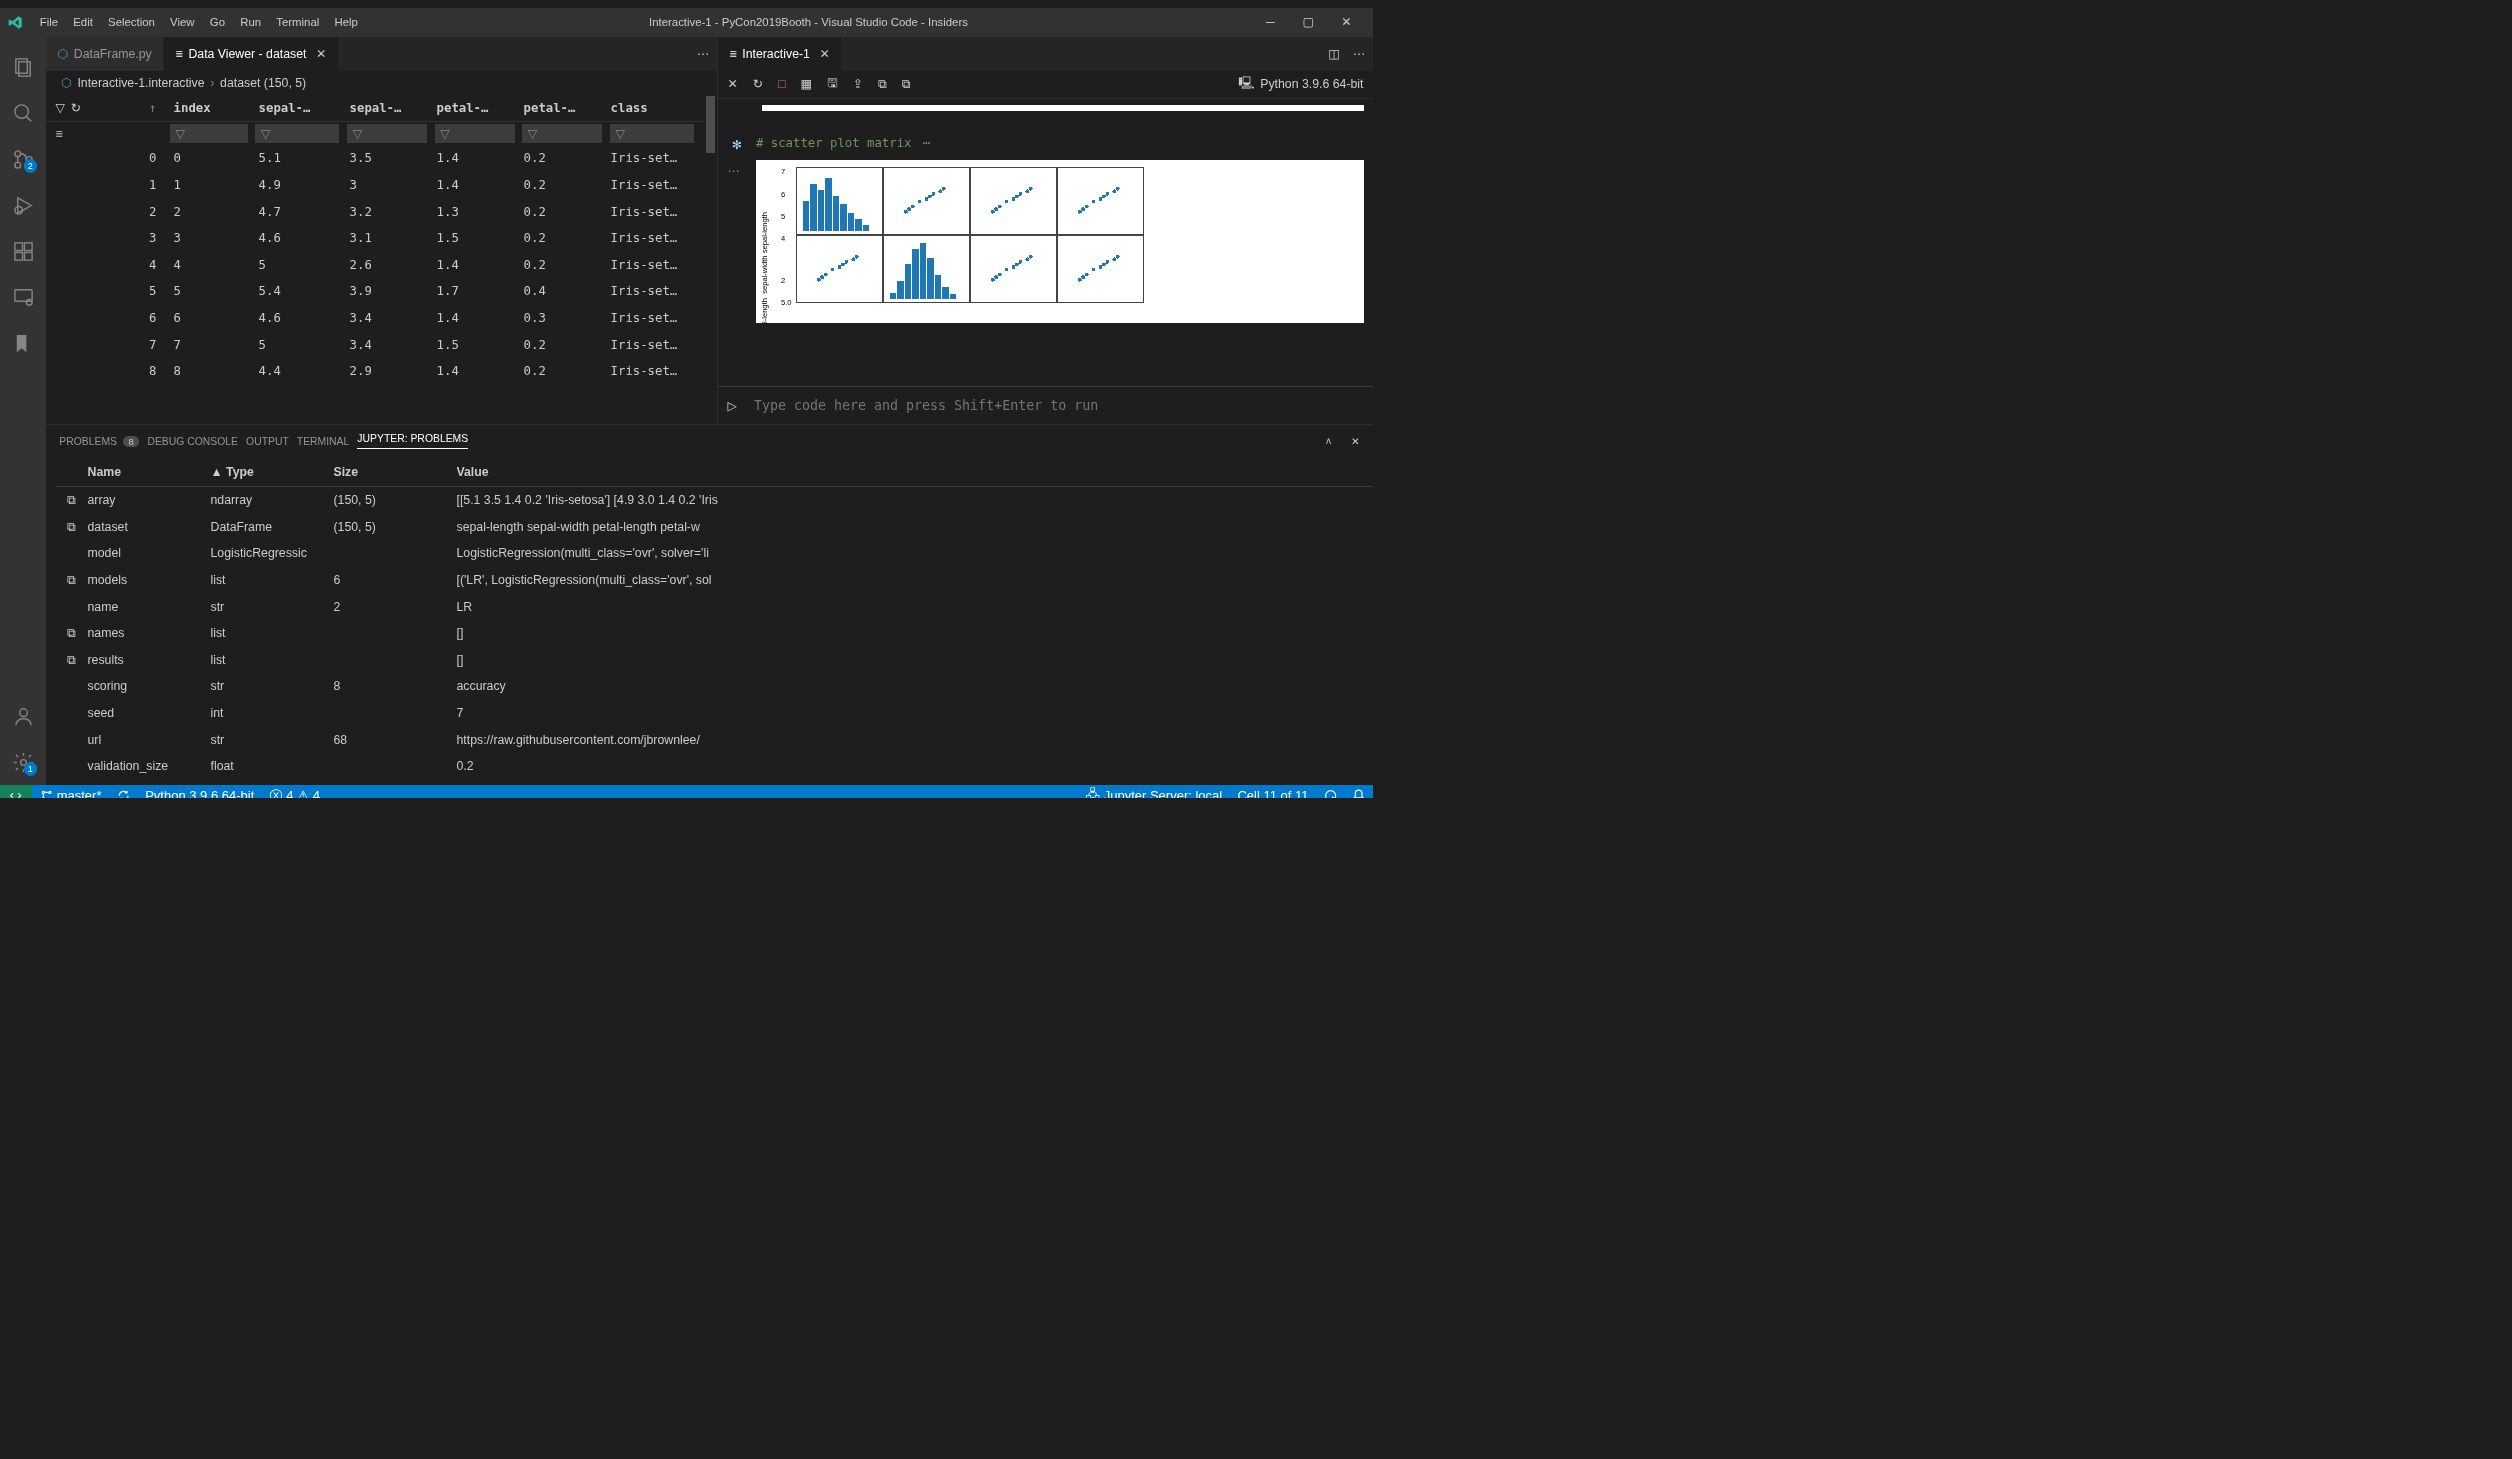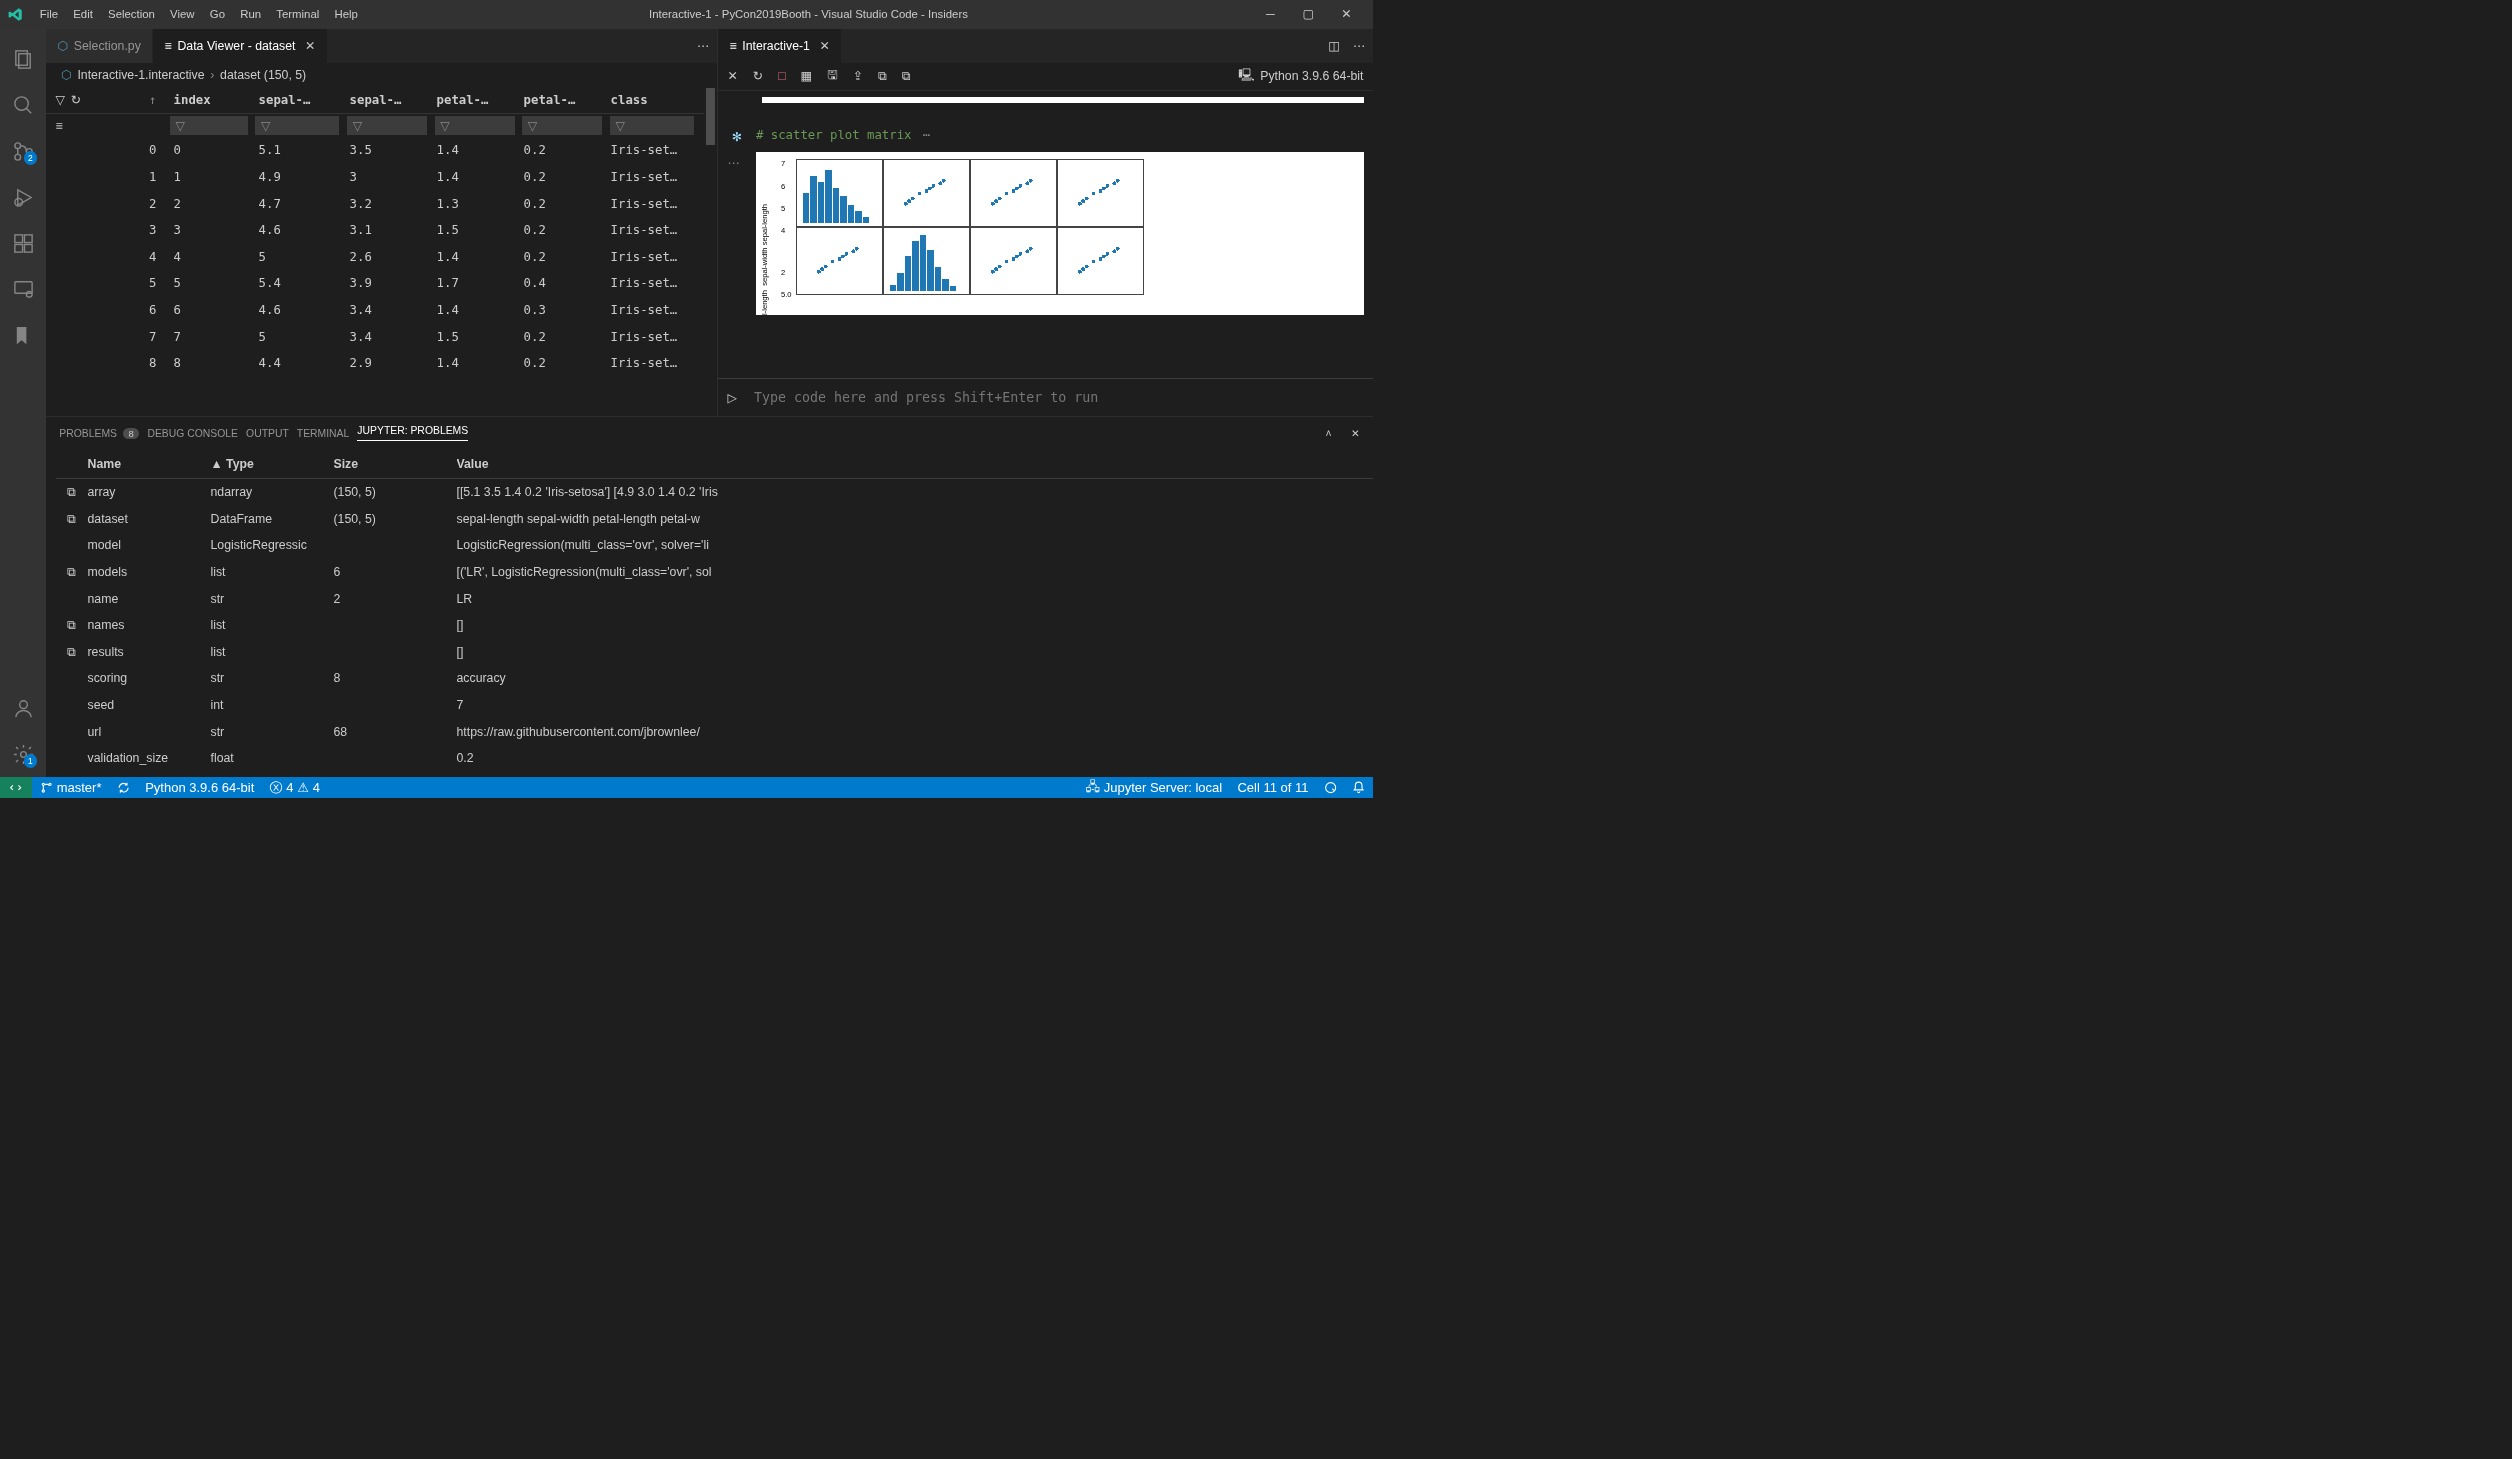--- a/index.html
+++ b/index.html
@@ -11,20 +11,21 @@
   height: 798px;
   overflow: hidden;
   font-size: 12.3px;
 }
 .titlebar {
   height: 28.5px;
   background: #323233;
   display: flex;
   align-items: center;
   padding: 0 7.6px;
+  margin-top: 8px;
   -webkit-user-select: none;
 }
 .titlebar .logo { width: 15px; height: 15px; margin-right: 9.5px; color: #24bfa5;}
 .titlebar .menu { display: flex; gap: 0; }
 .titlebar .menu span { padding: 0 7.6px; color: #ccc; cursor: default; font-size: 11.4px; }
 .titlebar .title { flex: 1; text-align: center; color: #ccc; font-size: 11.4px; }
 .titlebar .win-controls { display: flex; gap: 0; }
 .titlebar .win-controls div { width: 38px; height: 28.5px; display:flex; align-items:center; justify-content:center; color:#ccc; }
 .main-container { display: flex; height: calc(100% - 28.5px - 21px); }
 .activitybar {
@@ -301,21 +302,21 @@
     </div>
   </div>
 
   <div class="editor-area">
     <div class="editor-split">
 
       <div class="left-editor">
         <div class="tabs">
           <div class="tab">
             <span style="color:#519aba">⬡</span>
-            <span>Selection.py</span>
+            <span>DataFrame.py</span>
           </div>
           <div class="tab active">
             <span>≡</span>
             <span>Data Viewer - dataset</span>
             <span class="close">✕</span>
           </div>
           <div class="actions">
             <span>⋯</span>
           </div>
         </div>

